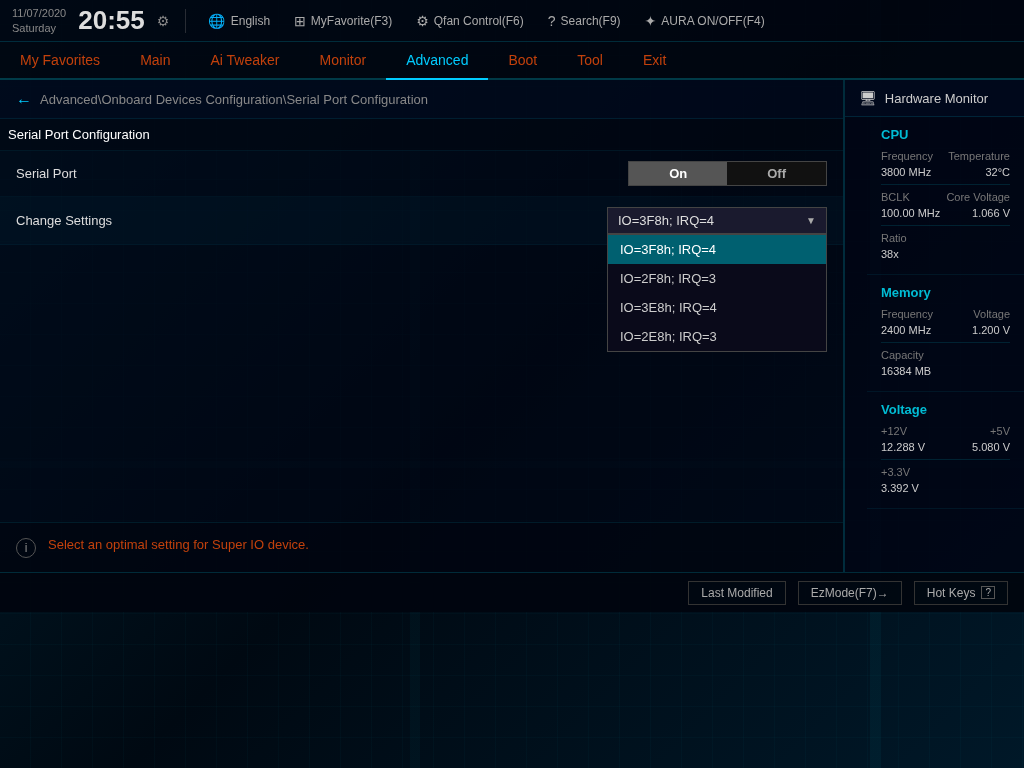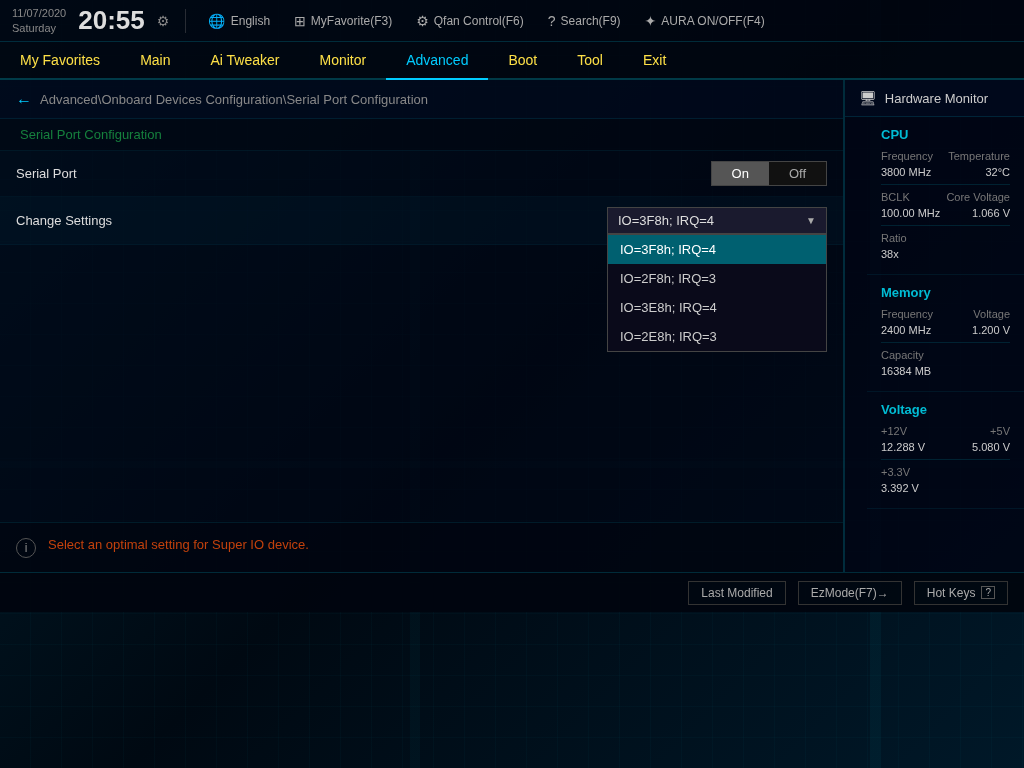--- a/index.html
+++ b/index.html
@@ -97,21 +97,21 @@
       background: rgba(0,5,15,0.9);
       display: flex;
       align-items: stretch;
       border-bottom: 2px solid rgba(0,180,200,0.3);
     }
     .nav-item {
       display: flex;
       align-items: center;
       padding: 0 20px;
       font-size: 14px;
-      color: #fde047;
+      color: #c2410c;
       cursor: pointer;
       border-bottom: 2px solid transparent;
       margin-bottom: -2px;
     }
     .nav-item.active {
       color: #0cf;
       border-bottom: 2px solid #0cf;
     }
 
     
@@ -142,23 +142,23 @@
       border-bottom: 1px solid rgba(0,80,100,0.3);
     }
     .breadcrumb-arrow {
       color: #0cf;
       font-size: 16px;
       cursor: pointer;
     }
 
     
     .section-header {
-      padding: 8px 20px;
-      font-size: 13px;
-      color: #15803d;
+      padding: 8px 8px;
+      font-size: 13px;
+      color: #ffffff;
       background: rgba(0,5,15,0.5);
       border-bottom: 1px solid rgba(0,60,80,0.3);
     }
 
     
     .settings-row {
       display: flex;
       align-items: center;
       padding: 10px 16px;
       border-bottom: 1px solid rgba(0,60,80,0.2);
@@ -171,24 +171,25 @@
       flex: 1;
     }
 
     
     .toggle-group {
       display: flex;
       border: 1px solid #444;
       background: #111;
     }
     .toggle-btn {
-      padding: 4px 20px;
+      padding: 4px 40px;
       font-size: 13px;
       cursor: pointer;
       color: #aaa;
+      font-weight: bold;
     }
     .toggle-btn.active-on {
       background: #555;
       color: #fff;
     }
 
     
     .dropdown-container {
       position: relative;
       border-radius: 12px;

